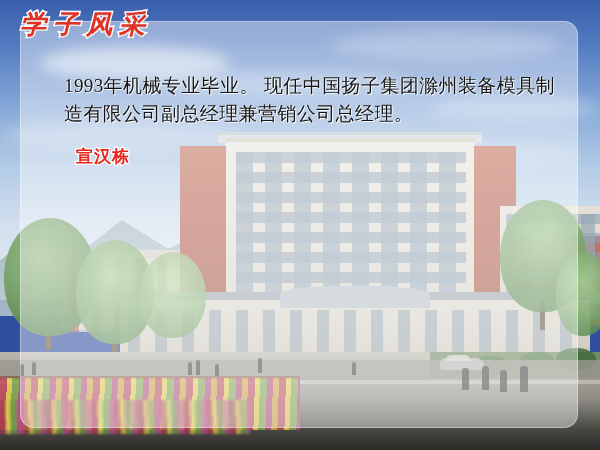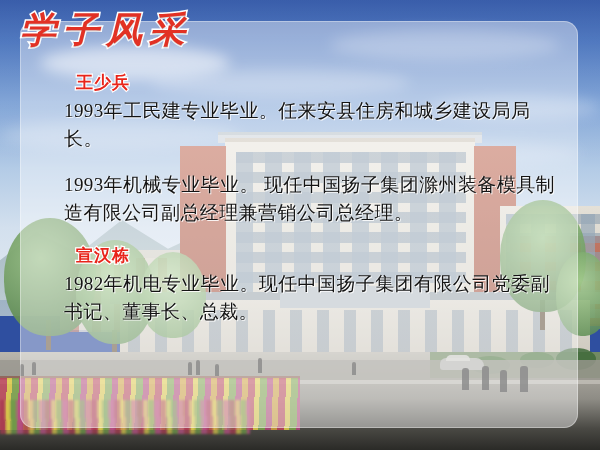--- a/index.html
+++ b/index.html
@@ -121,21 +121,21 @@
     position:absolute;left:20px;top:21px;width:558px;height:407px;
     border-radius:14px;
     background:rgba(255,255,255,.42);
     box-shadow:0 0 0 1px rgba(255,255,255,.35) inset;
   }
 
   
   .title{
     position:absolute;left:20px;top:12px;
     font-family:"Liberation Serif","DejaVu Serif",serif;
-    font-size:36px;line-height:1;font-weight:700;font-style:italic;
+    font-size:26px;line-height:1;font-weight:700;font-style:italic;
     letter-spacing:7px;
     color:#e23124;
     -webkit-text-stroke:3px #ffffff;
     paint-order:stroke fill;
     text-shadow:0 1px 1px rgba(0,0,0,.18);
     white-space:nowrap;
   }
 
   
   .content{position:absolute;left:64px;top:72px;width:500px;}
@@ -228,28 +228,23 @@
 
     <div class="photo-haze"></div>
   </div>
 
   <div class="panel"></div>
 
   <div class="title">学子风采</div>
 
   <div class="content">
 
-    <div class="entry-block">
-      <div class="person-name">王少兵</div>
-      <div class="person-desc">1993年工民建专业毕业。任来安县住房和城乡建设局局长。</div>
-    </div>
 
     <div class="entry-block">
       <div class="person-desc">1993年机械专业毕业。 现任中国扬子集团滁州装备模具制造有限公司副总经理兼营销公司总经理。</div>
     </div>
 
     <div class="entry-block">
       <div class="person-name">宣汉栋</div>
-      <div class="person-desc">1982年机电专业毕业。现任中国扬子集团有限公司党委副书记、董事长、总裁。</div>
     </div>
 
   </div>
 </div>
 
 </body></html>

